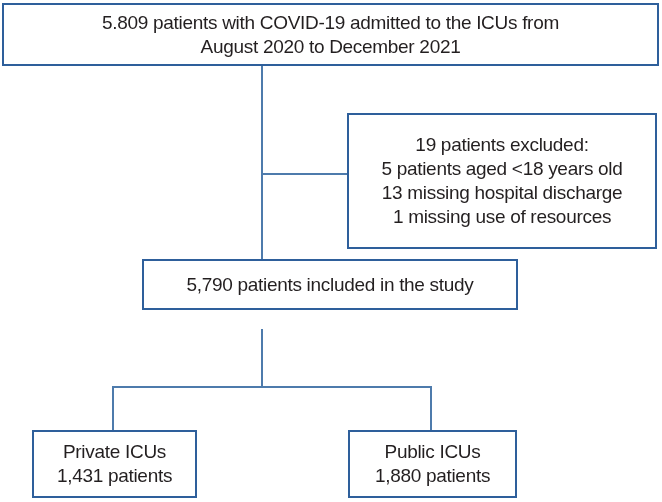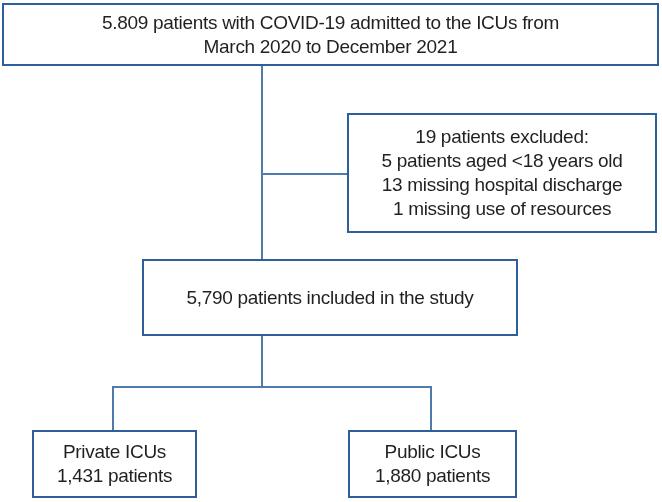--- a/index.html
+++ b/index.html
@@ -31,22 +31,22 @@
     letter-spacing: -0.3px;
     z-index: 2;
   }
   .connector {
     position: absolute;
     background: #4e7bac;
     z-index: 1;
   }
   
   .node-admitted  { left: 2px;   top: 3px;   width: 657px; height: 63px;  }
-  .node-excluded  { left: 347px; top: 113px; width: 310px; height: 120px; text-align: center; }
-  .node-included  { left: 142px; top: 259px; width: 376px; height: 77px;  }
+  .node-excluded  { left: 347px; top: 113px; width: 310px; height: 136px; text-align: center; }
+  .node-included  { left: 142px; top: 259px; width: 376px; height: 51px;  }
   .node-private   { left: 32px;  top: 430px; width: 165px; height: 68px;  }
   .node-public    { left: 348px; top: 430px; width: 169px; height: 68px;  }
   
   .line-trunk-top        { left: 261px; top: 66px;  width: 2px;   height: 193px; }
   .line-branch-excluded  { left: 262px; top: 173px; width: 85px;  height: 2px;   }
   .line-trunk-bottom     { left: 261px; top: 329px; width: 2px;   height: 59px;  }
   .line-bottom-rail      { left: 112px; top: 386px; width: 320px; height: 2px;   }
   .line-drop-private     { left: 112px; top: 386px; width: 2px;   height: 44px;  }
   .line-drop-public      { left: 430px; top: 386px; width: 2px;   height: 44px;  }
 </style>
@@ -56,21 +56,21 @@
 <div class="canvas">
 
   <div class="connector line-trunk-top"></div>
   <div class="connector line-branch-excluded"></div>
   <div class="connector line-trunk-bottom"></div>
   <div class="connector line-bottom-rail"></div>
   <div class="connector line-drop-private"></div>
   <div class="connector line-drop-public"></div>
 
   <div class="node node-admitted">5.809 patients with COVID-19 admitted to the ICUs from
-March 2020 to December 2021</div>
+August 2020 to December 2021</div>
 
   <div class="node node-excluded">19 patients excluded:
 5 patients aged &lt;18 years old
 13 missing hospital discharge
 1 missing use of resources</div>
 
   <div class="node node-included">5,790 patients included in the study</div>
 
   <div class="node node-private">Private ICUs
 1,431 patients</div>

